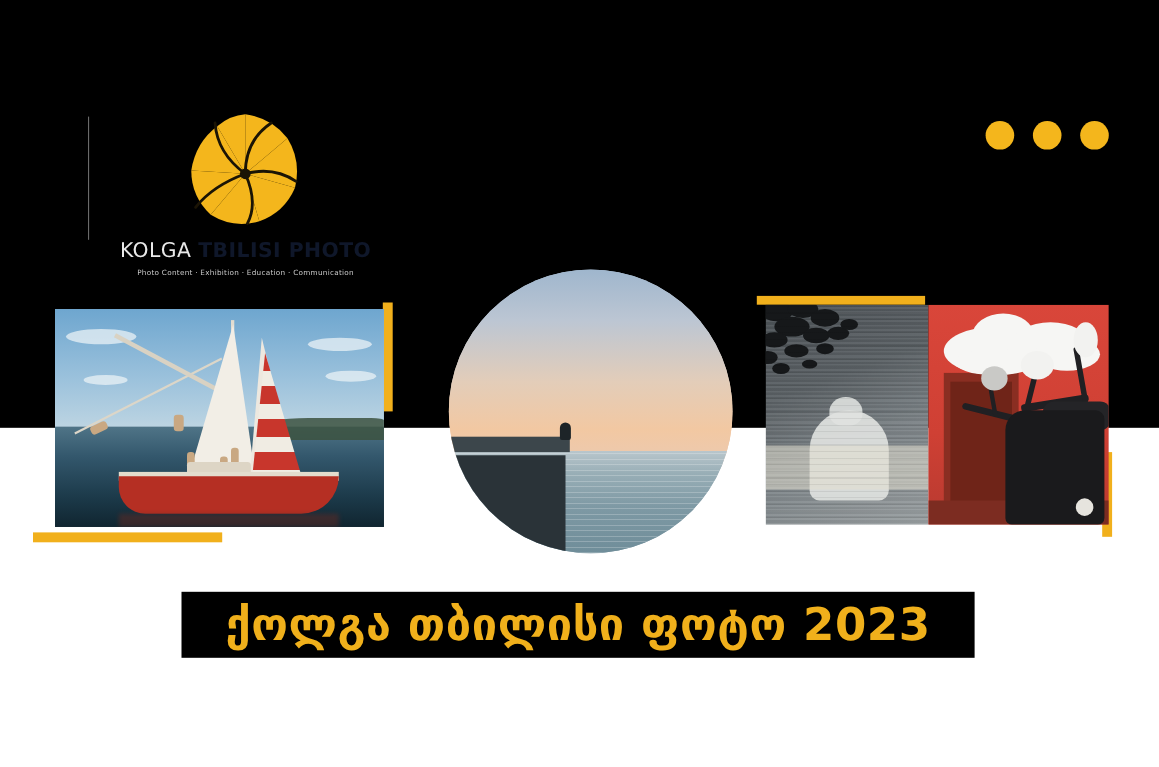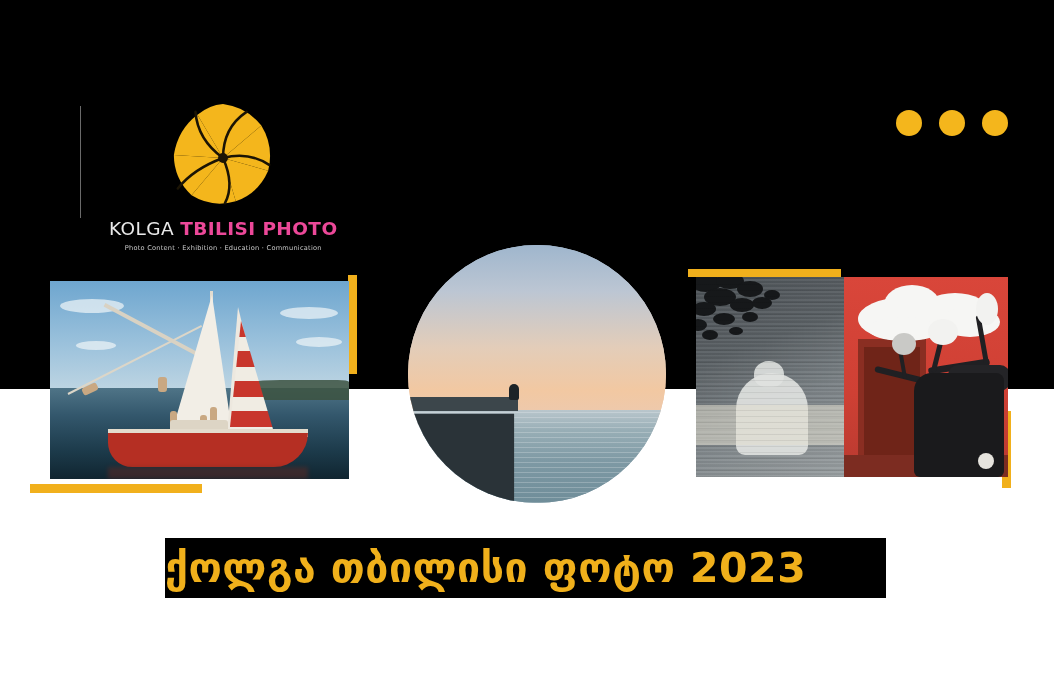--- a/index.html
+++ b/index.html
@@ -63,21 +63,21 @@
   .kolga-mark{width:118px;height:112px;display:block;}
   .kolga-word{
     margin-top:6px;
     color:#ffffff;
     font-size:18.5px;
     line-height:1;
     white-space:nowrap;
     letter-spacing:0.4px;
   }
   .kolga-word .thin{font-weight:400;color:#e9e9e9;}
-  .kolga-word .bold{font-weight:bold;color:#ec4899;}
+  .kolga-word .bold{font-weight:bold;color:#0f172a;}
   .kolga-tag{
     margin-top:5px;
     color:#c9c9c9;
     font-size:6.6px;
     letter-spacing:0.25px;
     white-space:nowrap;
   }
 
   
   .dots{
@@ -242,21 +242,21 @@
   .sc-mirror-dark{position:absolute;background:#c9c9c6;border-radius:50%;}
   .sc-headlamp{
     position:absolute;left:134px;top:176px;width:16px;height:16px;
     background:#e6e4de;border-radius:50%;
   }
 
   
   .title-banner{
     position:absolute;left:165px;top:538px;width:721px;height:60px;
     background:#000000;
-    display:flex;align-items:center;justify-content:flex-start;
+    display:flex;align-items:center;justify-content:center;
   }
   .title-text{
     color:#F0B01B;
     font-size:41px;
     font-weight:bold;
     letter-spacing:0.5px;
     line-height:1;
     white-space:nowrap;
     font-family:"DejaVu Sans","Liberation Sans",sans-serif;
   }

